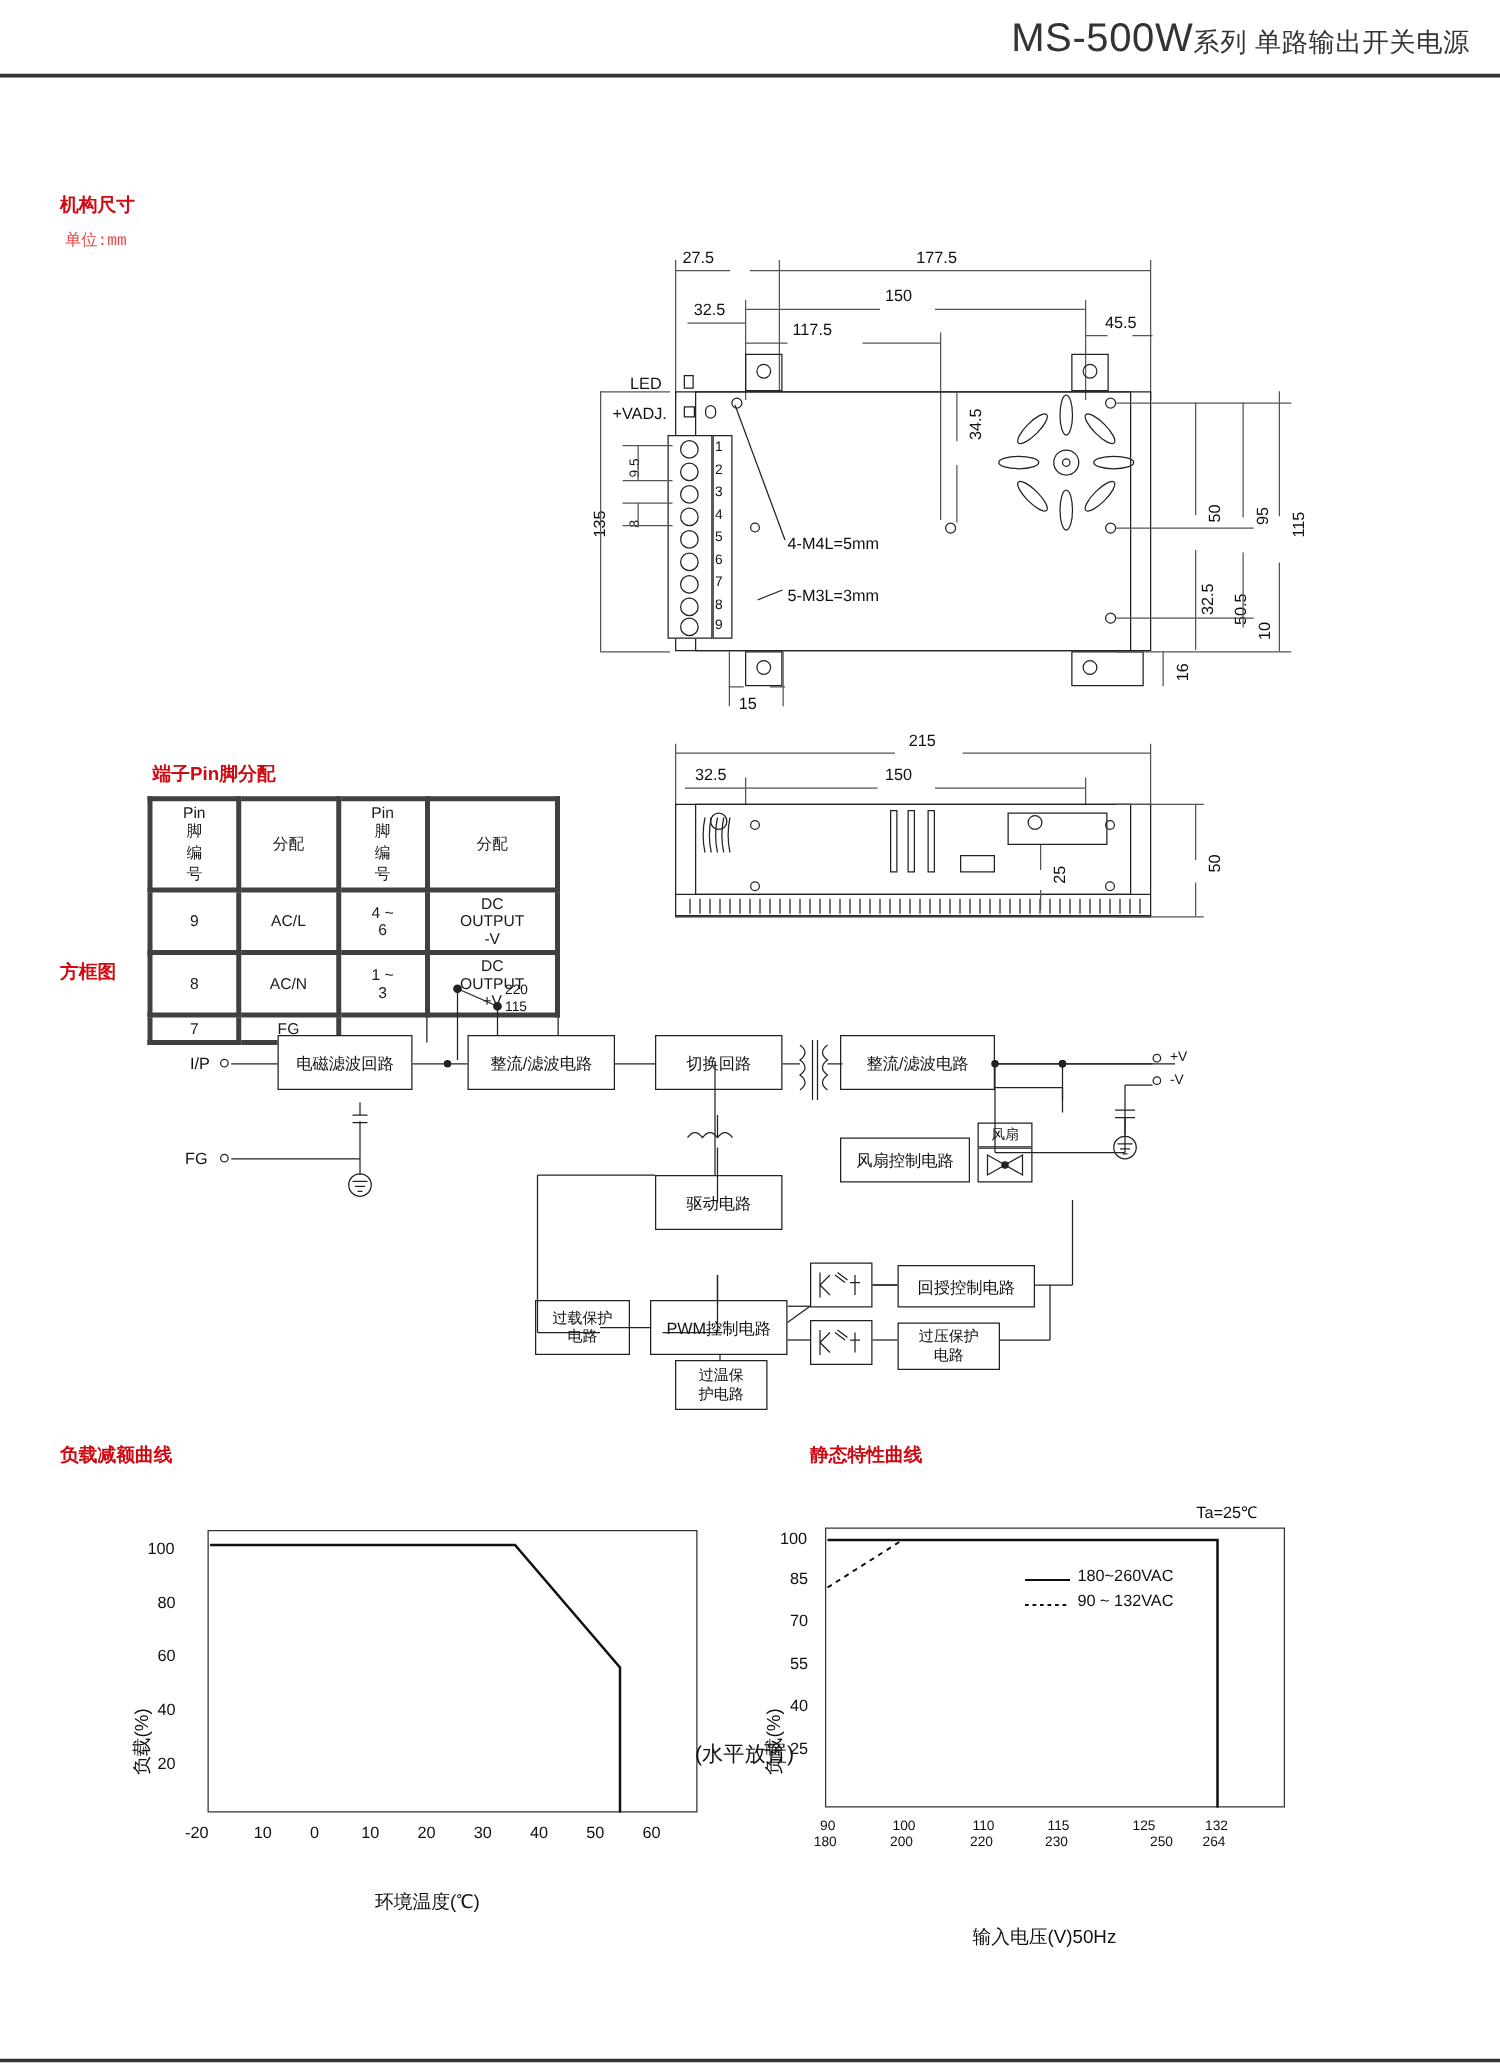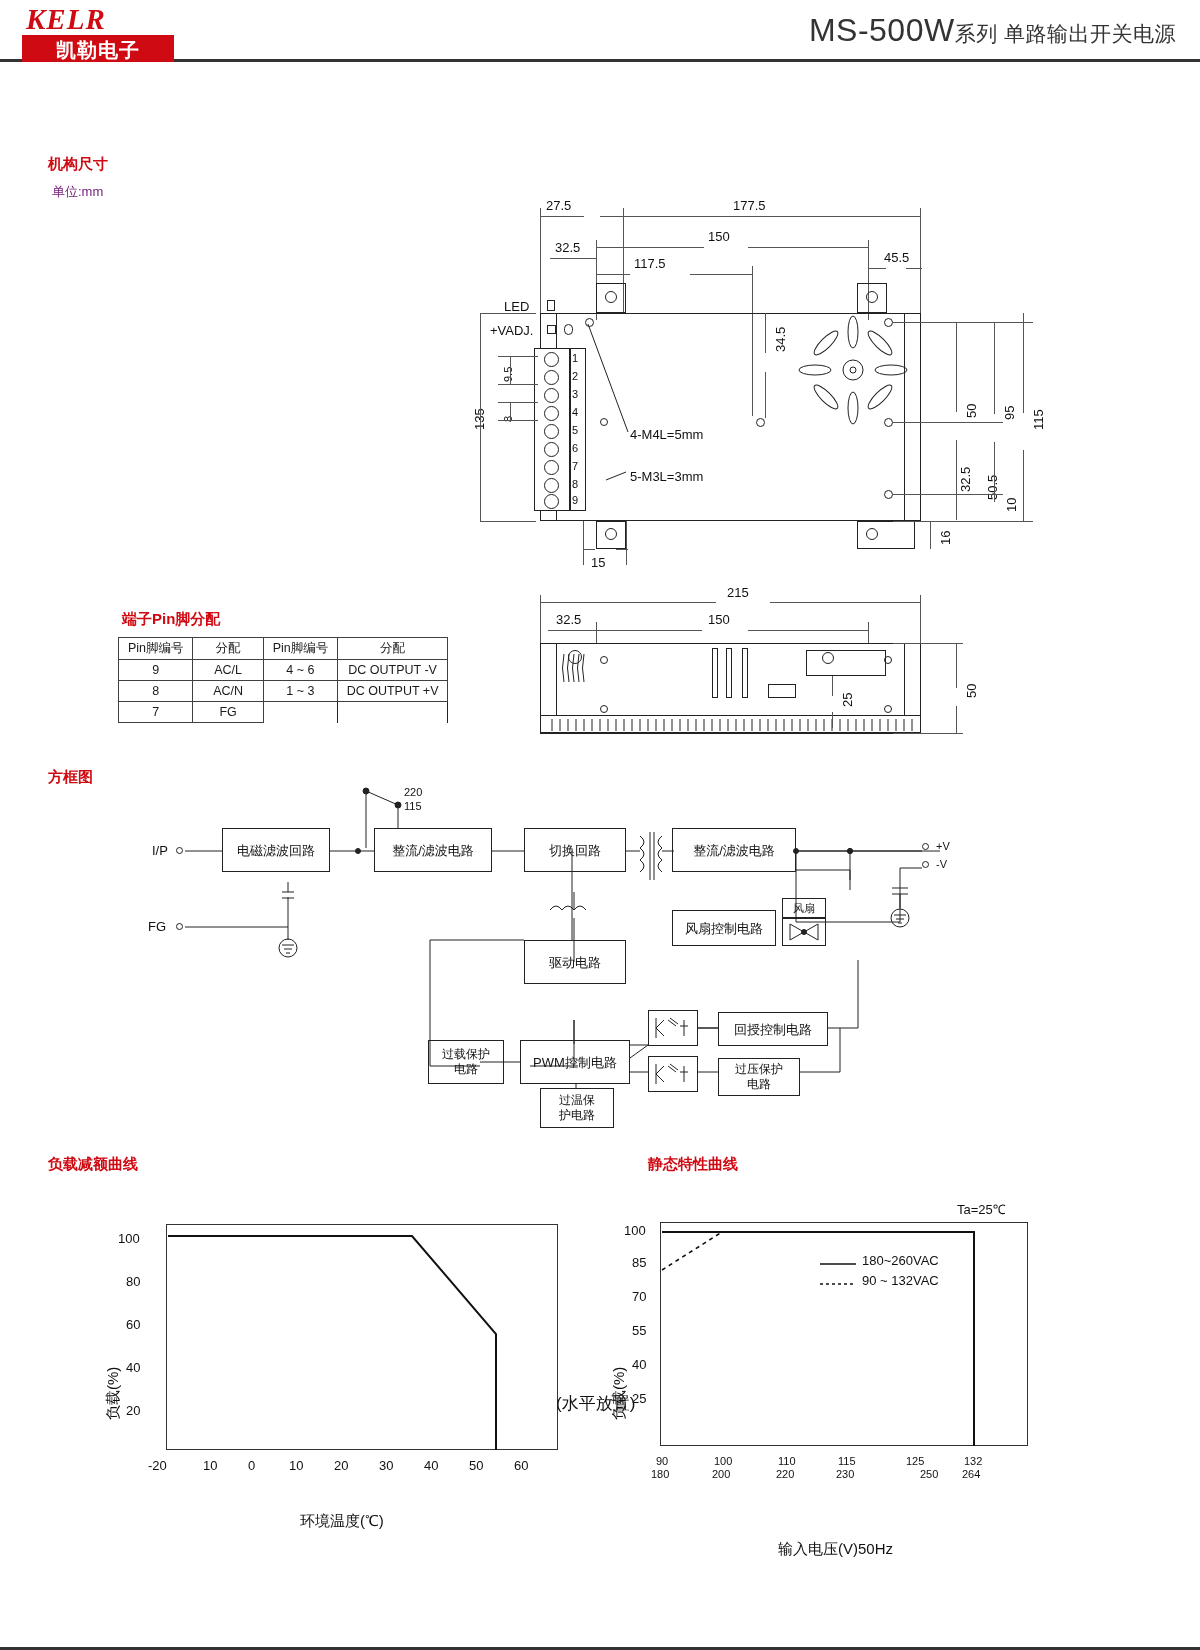--- a/index.html
+++ b/index.html
@@ -30,21 +30,21 @@
     position:absolute; right:24px; top:12px;
     font-size:30px; color:#333; letter-spacing:0.5px;
   }
   .header-title .model { font-size:32px; }
   .header-title .sub { font-size:21px; }
 
   
   .sec-title {
     position:absolute; color:#cf0a12; font-size:15px; font-weight:bold;
   }
-  .sec-sub { position:absolute; font-size:13px; color:#701a75; }
+  .sec-sub { position:absolute; font-size:13px; color:#ef4444;font-family:Liberation Mono, monospace; }
 
   
   .lbl { position:absolute; font-size:13px; color:#111; white-space:nowrap; }
   .lbl-s { position:absolute; font-size:11px; color:#111; white-space:nowrap; }
   .vlbl { position:absolute; font-size:13px; color:#111; white-space:nowrap;
           transform:rotate(-90deg); transform-origin:left top; }
   .vlbl-s { position:absolute; font-size:11px; color:#111; white-space:nowrap;
           transform:rotate(-90deg); transform-origin:left top; }
 
   
@@ -63,40 +63,35 @@
     text-align:center; line-height:15px; color:#111;
   }
   .term { position:absolute; width:7px; height:7px; border:1px solid #222;
           border-radius:50%; background:#fff; }
 
   
   .pin-table {
     position:absolute; border-collapse:collapse; font-size:12.5px;
   }
   .pin-table td {
-    border:1px solid #404040; text-align:center; padding:2px 8px; height:21px;
+    border:4px solid #404040; text-align:center; padding:2px 23px; height:21px;
   }
   .pin-table .hd { font-weight:normal; }
   .pin-table .blank { border-left:1px solid #222; border-right:1px solid #222; }
 
   
   .chart-frame { position:absolute; border:1px solid #333; background:#fff; }
   .axis-title { position:absolute; font-size:14px; color:#111; }
 
   .footer-bar { position:absolute; left:0; bottom:0; width:1200px; height:3px; background:#333; }
 </style>
 </head>
 <body>
 
 <div class="header">
-  <div class="logo-wrap">
-    <div class="logo-top">KELR</div>
-    <div class="logo-bar"></div>
-    <div class="logo-bottom">凯勒电子</div>
-  </div>
   <div class="header-title">
     <span class="model">MS-500W</span><span class="sub">系列 单路输出开关电源</span>
   </div>
 </div>
 
 <div class="sec-title" style="left:48px; top:155px;">机构尺寸</div>
 <div class="sec-sub" style="left:52px; top:183px;">单位:mm</div>
 
 <div>
 

